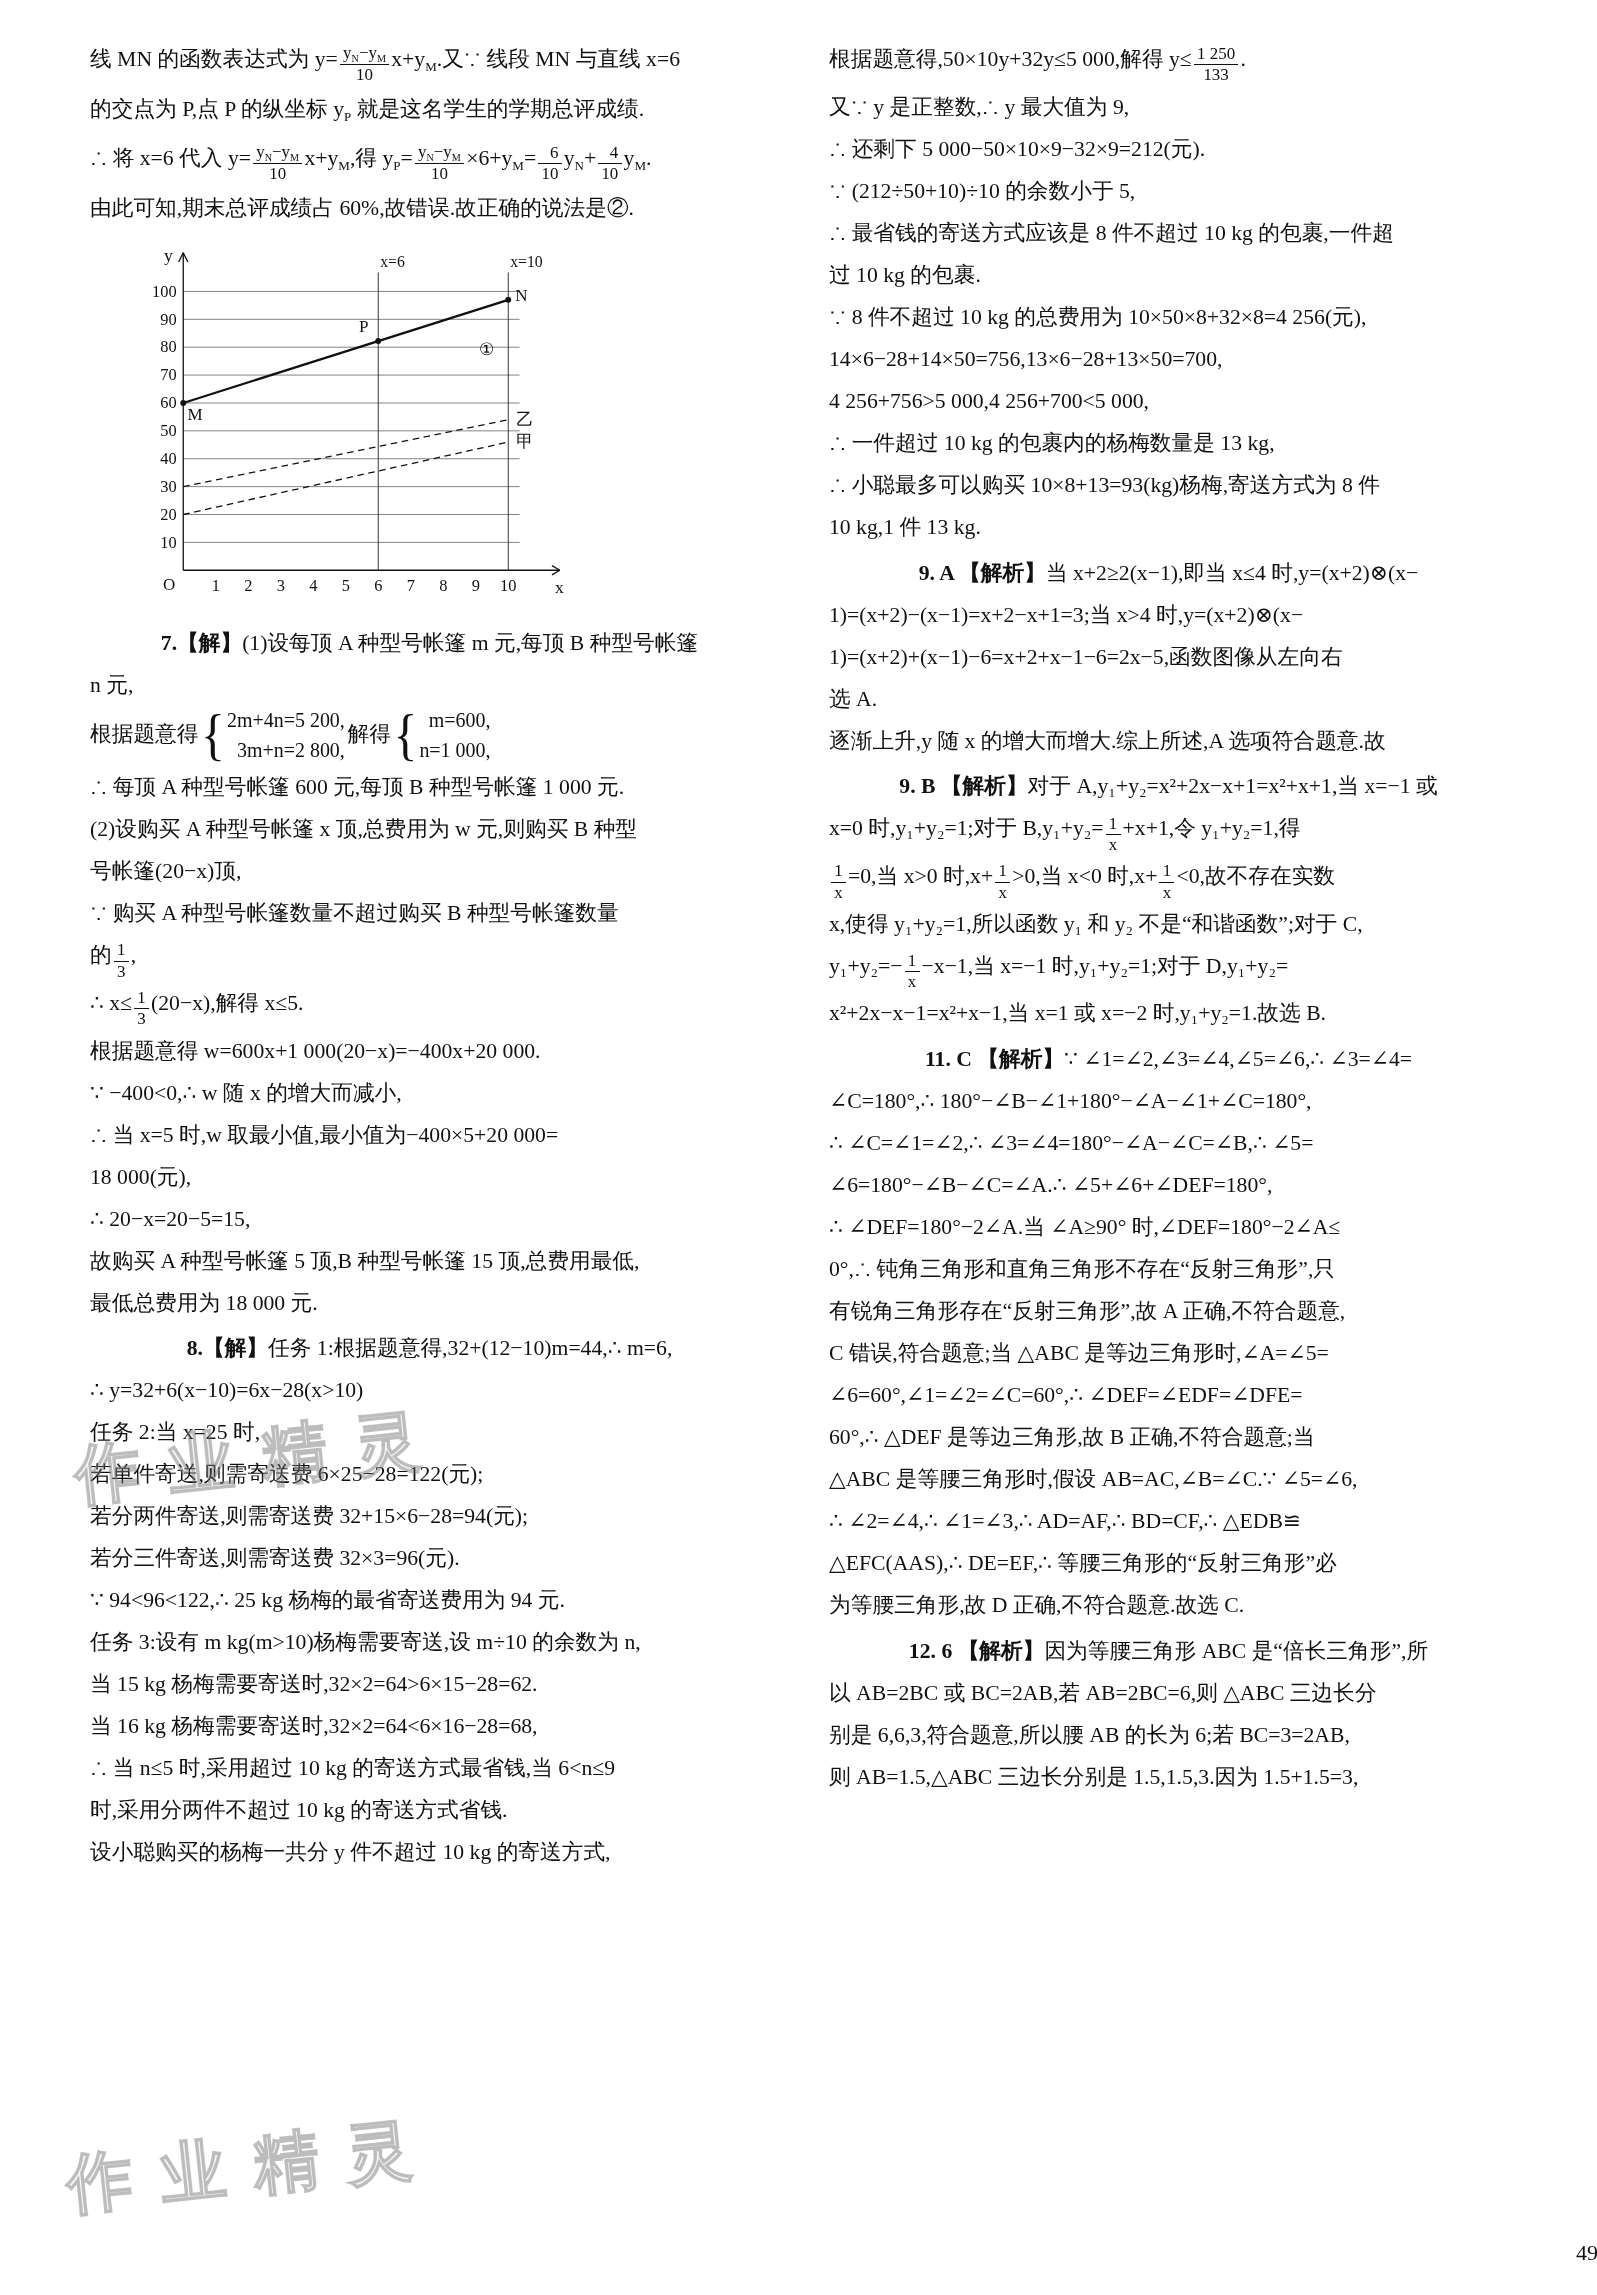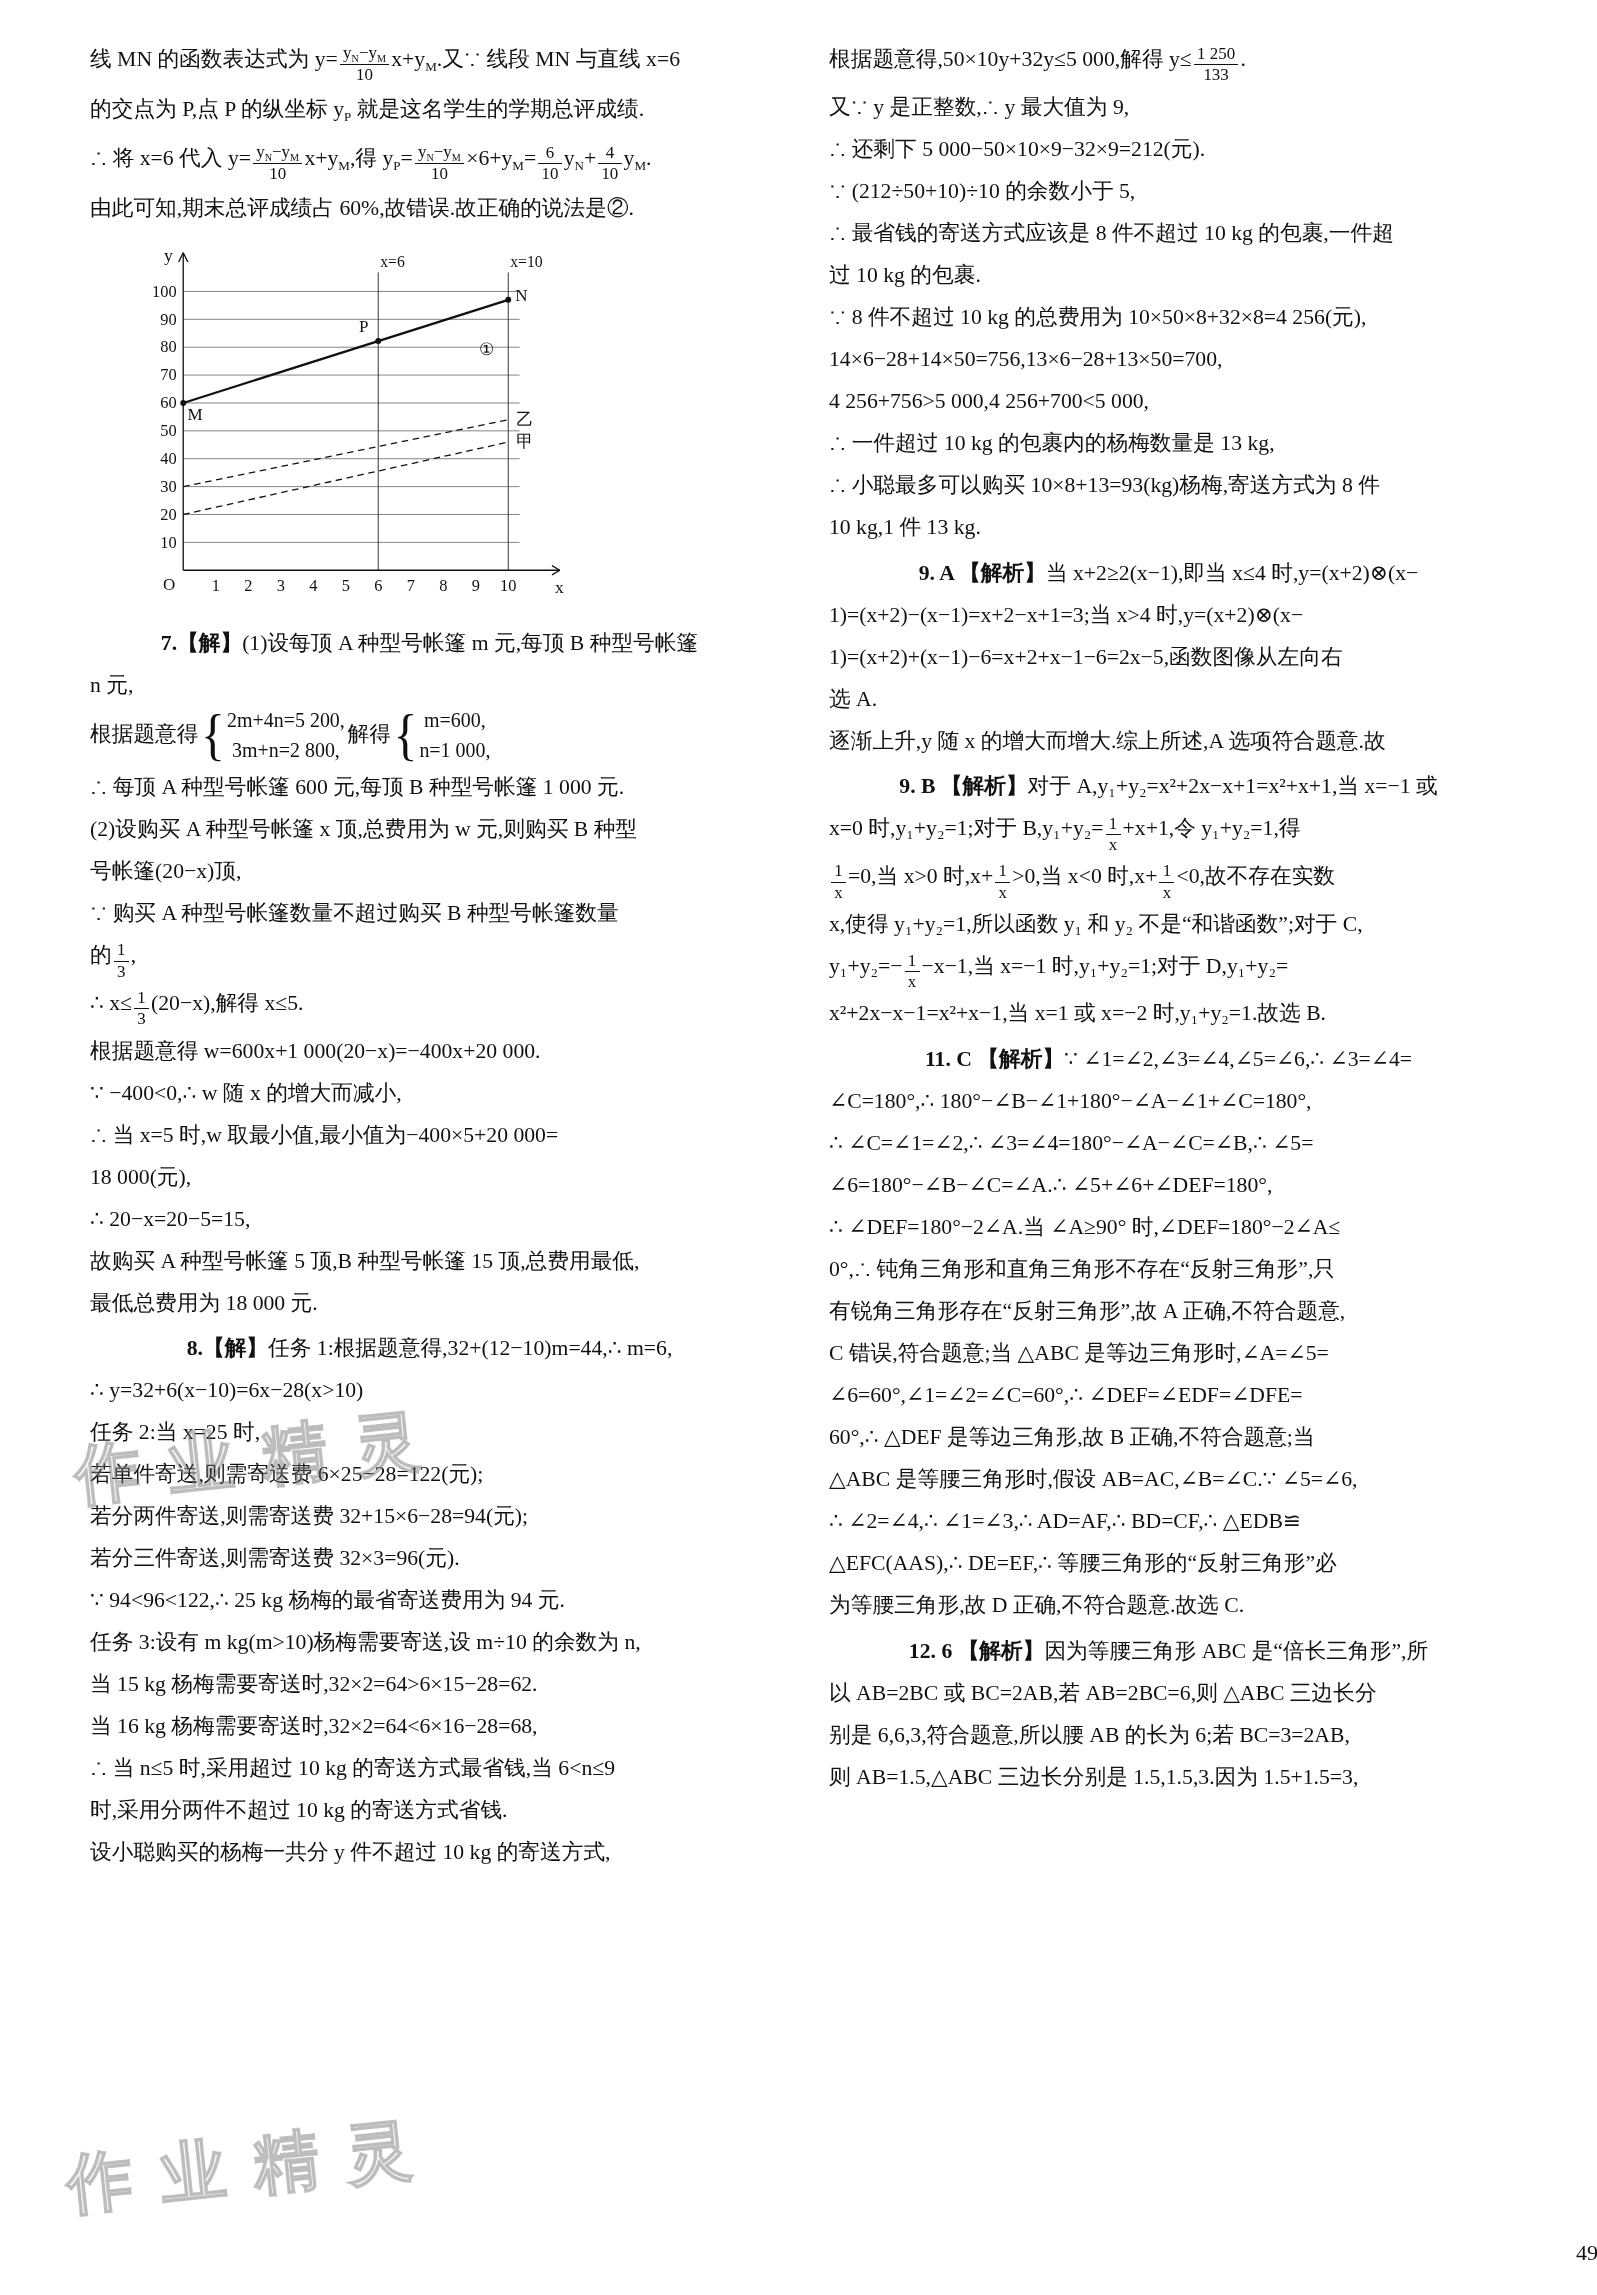--- a/index.html
+++ b/index.html
@@ -27,25 +27,25 @@
   b{font-weight:bold;}
   sub{font-size:0.6em;vertical-align:-0.35em;}
   .frac{
     display:inline-block;
     vertical-align:-0.85em;
     text-align:center;
     font-size:0.78em;
     line-height:1.2;
     margin:0 2px;
   }
-  .frac .fn{display:block;border-bottom:1.3px solid currentColor;padding:0 3.3px;}
+  .frac .fn{display:block;border-bottom:1.3px solid currentColor;padding:0 3.3px;text-align:right;}
   .frac .fd{display:block;padding:0 3.3px;}
   .cases{display:inline-flex;align-items:center;vertical-align:middle;margin:0 2.6px;}
   .cases .cb{font-size:2.3em;font-weight:400;line-height:0.9;margin-right:2px;transform:scaleY(1.15);}
-  .cases .cs{display:inline-block;text-align:center;font-size:0.92em;line-height:1.5;}
+  .cases .cs{display:inline-block;text-align:right;font-size:0.92em;line-height:1.5;}
   .cases .cs span{display:block;}
   .chart-wrap{margin:9.2px 0 10.5px 76px;}
   .page-number{
     position:absolute;
     left:0;right:0;
     bottom:29px;
     text-align:right;
     font-size:22px;
   }
   .watermark{

